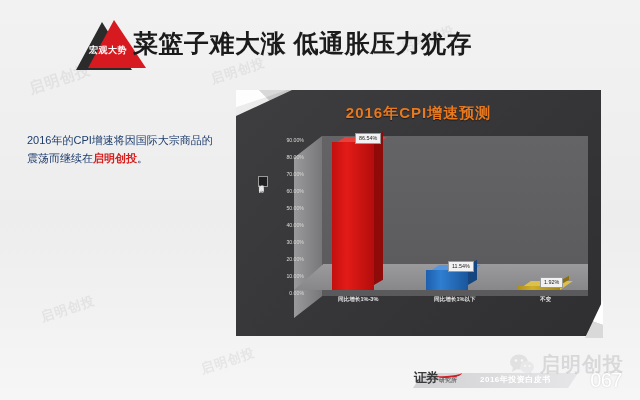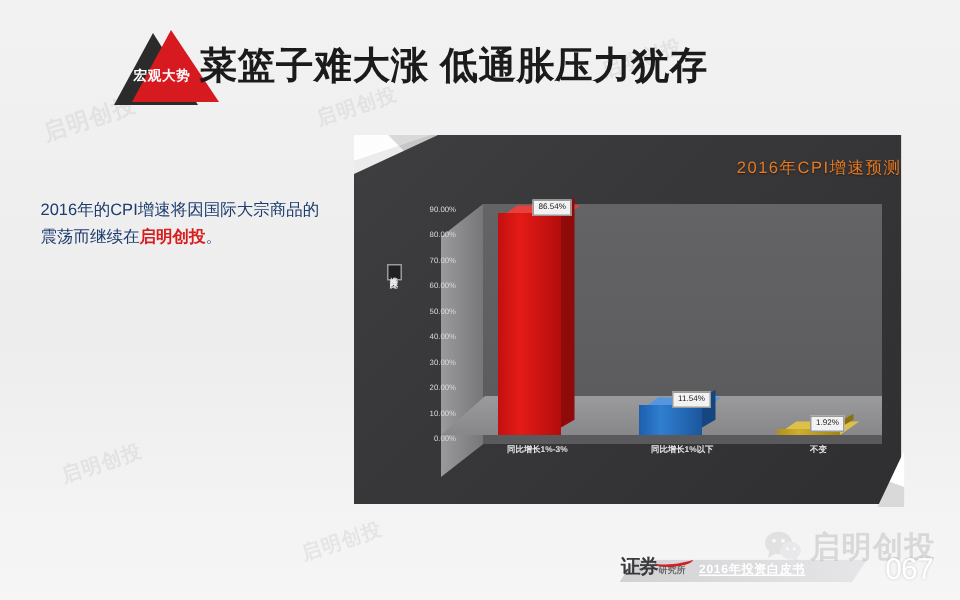--- a/index.html
+++ b/index.html
@@ -108,23 +108,23 @@
     left: 585px; top: 300px;
     width: 18px; height: 38px;
     background: linear-gradient(200deg,#ffffff 55%, #d9d9d9 56%);
     clip-path: polygon(100% 0, 100% 100%, 0 100%);
   }
 
   .chart-title {
     position: absolute;
     left: 0; top: 14px;
     width: 365px;
-    text-align: right;
-    font-size: 11px;
-    font-weight: normal;
+    text-align: center;
+    font-size: 15px;
+    font-weight: bold;
     color: #e8791e;
     letter-spacing: 1px;
     text-shadow: 0 1px 1px rgba(0,0,0,.5);
   }
 
   
   .plot {
     position: absolute;
     left: 24px; top: 42px;
     width: 330px; height: 178px;
@@ -246,26 +246,25 @@
   }
   .fbar {
     position: absolute;
     left: 413px; bottom: 12px;
     width: 165px; height: 15px;
     background: linear-gradient(90deg,#d2d2d4,#e6e6e8);
     clip-path: polygon(6% 0, 100% 0, 94% 100%, 0 100%);
   }
   .fbar-text {
     position: absolute;
-    left: 466px; bottom: 15px;
+    left: 480px; bottom: 15px;
     font-size: 8px;
     color: #ffffff;
     letter-spacing: .5px;
     font-weight: bold;
-    text-decoration: underline;
   }
   .brand {
     position: absolute;
     left: 414px; bottom: 13px;
     font-size: 13px;
     font-weight: bold;
     color: #3a3a3c;
     letter-spacing: -1px;
   }
   .brand .sub {

